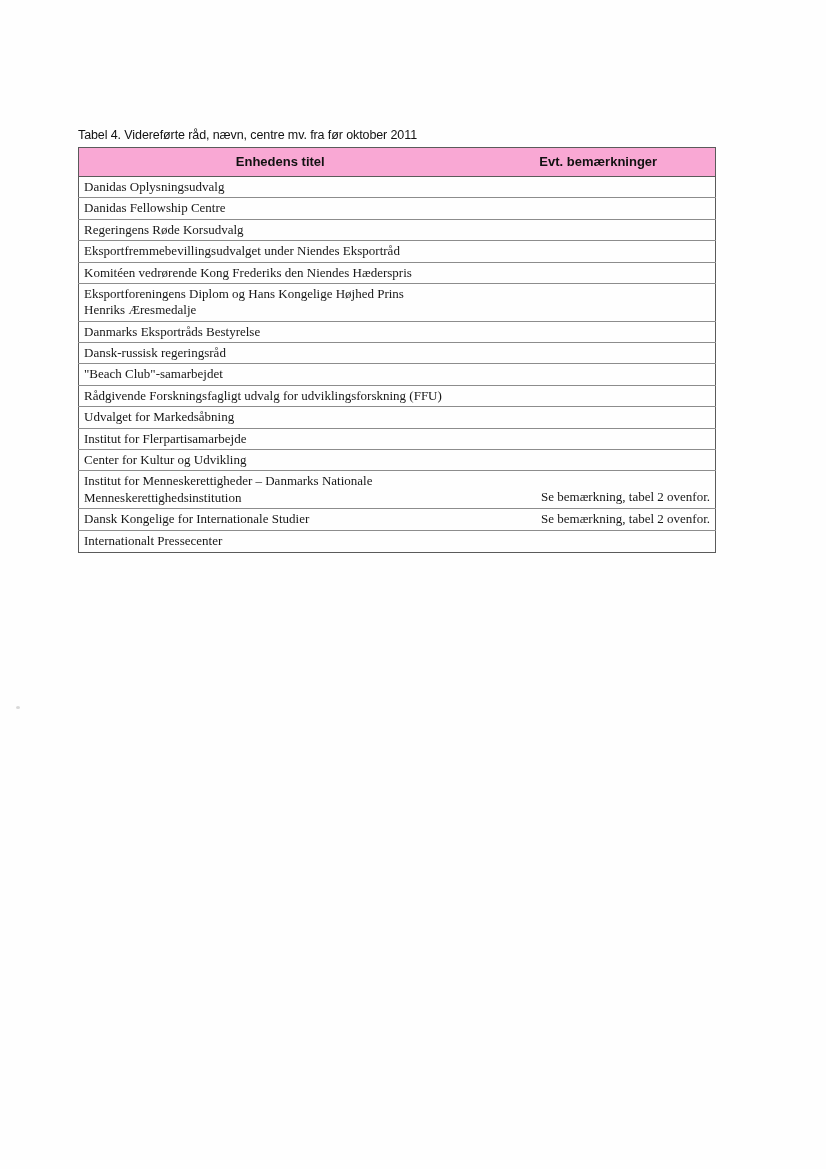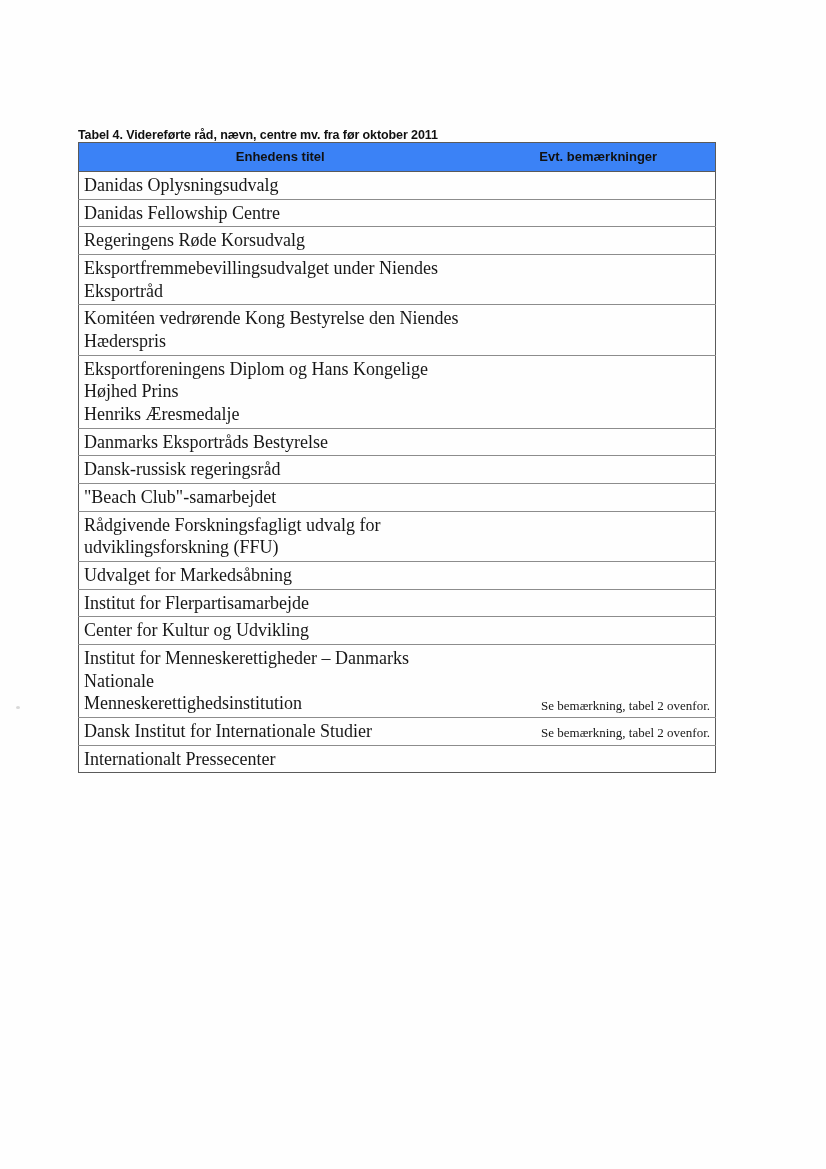--- a/index.html
+++ b/index.html
@@ -24,47 +24,48 @@
     background: #fefefe;
   }
   .doc-body {
     position: absolute;
     left: 78px;
     top: 128px;
     width: 640px;
   }
   .table-caption {
     font-family: "Liberation Sans", sans-serif;
-    font-weight: bold;
+    font-weight: normal;
     font-size: 12.5px;
     letter-spacing: -0.1px;
     color: #111111;
+    margin-bottom: 5px;
   }
   table.data-table {
     border-collapse: collapse;
     width: 637px;
     table-layout: fixed;
     border: 1px solid #5a5a5a;
   }
   table.data-table col.c1 { width: 403px; }
   table.data-table col.c2 { width: 234px; }
   table.data-table th {
     font-family: "Liberation Sans", sans-serif;
     font-weight: bold;
     font-size: 13px;
     text-align: center;
     padding: 6px 4px 7px 4px;
     border-bottom: 1px solid #5a5a5a;
     color: #111111;
-    background: #3b82f6;
+    background: #f9a8d4;
   }
   table.data-table th.h1 { border-right: 0; }
   table.data-table td {
     font-family: "Liberation Serif", serif;
-    font-size: 18px;
+    font-size: 13px;
     line-height: 1.26;
     padding: 2px 5px 2px 5px;
     border-top: 1px solid #8c8c8c;
     vertical-align: top;
     color: #171717;
   }
   table.data-table td.title-cell {
     text-align: left;
   }
   table.data-table td.note-cell {
@@ -116,21 +117,21 @@
           </tr>
           <tr>
             <td class="title-cell two-line">Regeringens Røde Korsudvalg</td>
             <td class="note-cell"></td>
           </tr>
           <tr>
             <td class="title-cell two-line">Eksportfremmebevillingsudvalget under Niendes Eksportråd</td>
             <td class="note-cell"></td>
           </tr>
           <tr>
-            <td class="title-cell two-line">Komitéen vedrørende Kong Bestyrelse den Niendes Hæderspris</td>
+            <td class="title-cell two-line">Komitéen vedrørende Kong Frederiks den Niendes Hæderspris</td>
             <td class="note-cell"></td>
           </tr>
           <tr>
             <td class="title-cell two-line">Eksportforeningens Diplom og Hans Kongelige Højhed Prins
 Henriks Æresmedalje</td>
             <td class="note-cell"></td>
           </tr>
           <tr>
             <td class="title-cell two-line">Danmarks Eksportråds Bestyrelse</td>
             <td class="note-cell"></td>
@@ -158,21 +159,21 @@
           <tr>
             <td class="title-cell two-line">Center for Kultur og Udvikling</td>
             <td class="note-cell"></td>
           </tr>
           <tr>
             <td class="title-cell two-line">Institut for Menneskerettigheder – Danmarks Nationale
 Menneskerettighedsinstitution</td>
             <td class="note-cell">Se bemærkning, tabel 2 ovenfor.</td>
           </tr>
           <tr>
-            <td class="title-cell two-line">Dansk Institut for Internationale Studier</td>
+            <td class="title-cell two-line">Dansk Kongelige for Internationale Studier</td>
             <td class="note-cell">Se bemærkning, tabel 2 ovenfor.</td>
           </tr>
           <tr>
             <td class="title-cell two-line">Internationalt Pressecenter</td>
             <td class="note-cell"></td>
           </tr>
         </tbody>
     </table>
   </div>
 </div>

